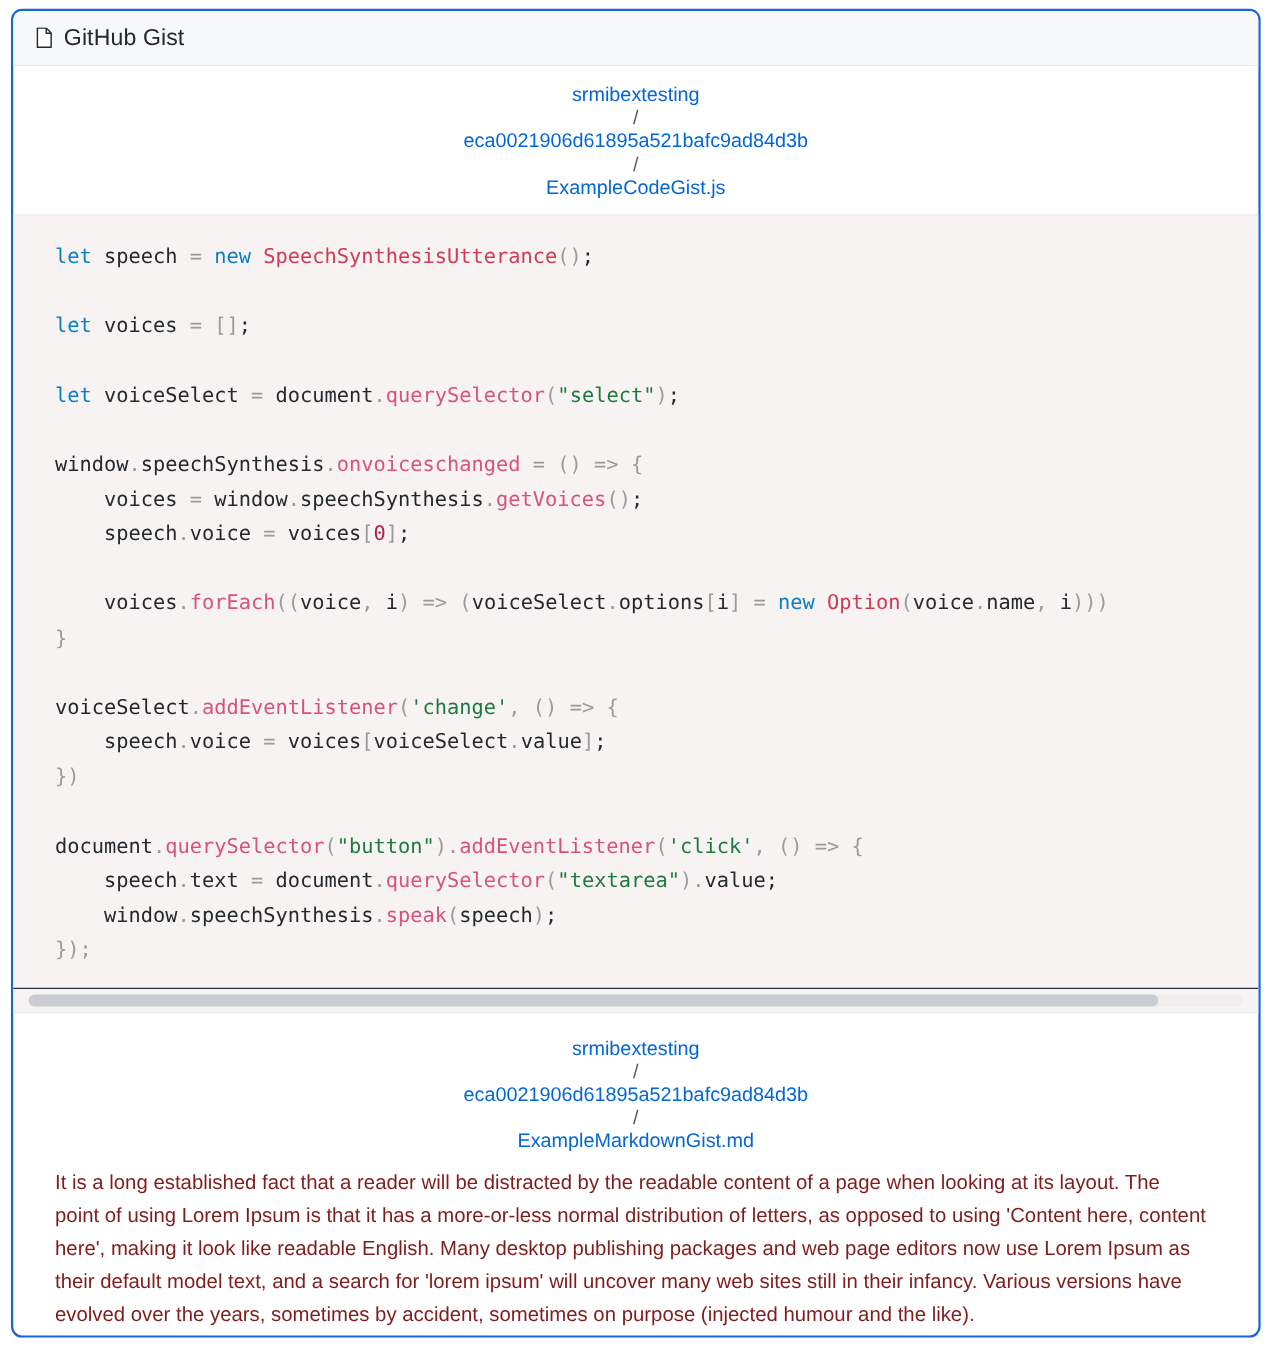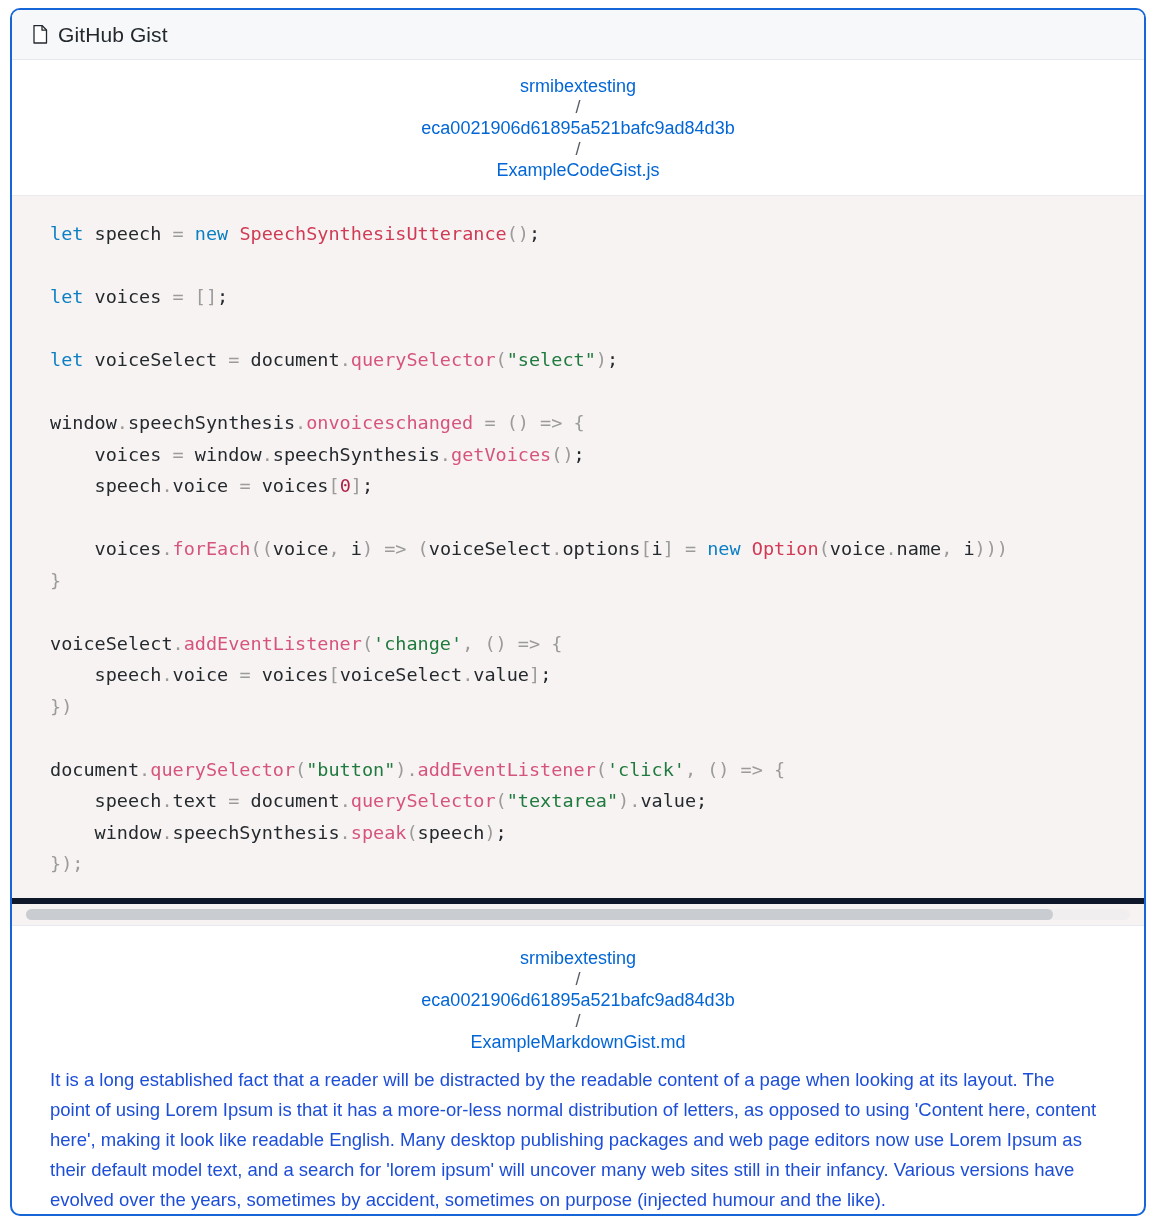--- a/index.html
+++ b/index.html
@@ -70,21 +70,21 @@
   }
   .meta-sep {
     color: #586069;
     margin: 0 13px;
   }
 
   
   .code-wrap {
     background: #f7f3f2;
     border-top: 1px solid #eceaea;
-    border-bottom: 6px solid #0f172a;
+    border-bottom: 1px solid #0f172a;
     padding: 22px 0 18px 0;
     overflow: hidden;
     position: relative;
   }
   pre.code {
     margin: 0;
     padding: 0 0 0 38px;
     font-family: "DejaVu Sans Mono", "Liberation Mono", monospace;
     font-size: 18.5px;
     line-height: 31.5px;
@@ -125,21 +125,21 @@
     width: 93%;
     background: #c9cdd1;
     border-radius: 6px;
   }
 
   
   .md-body {
     padding: 2px 46px 0 38px;
     font-size: 18.5px;
     line-height: 30px;
-    color: #1d4ed8;
+    color: #7f1d1d;
   }
   .md-body p { margin: 0; }
 
   .change-history {
     padding: 28px 38px 0 38px;
     font-size: 18px;
     color: #24292e;
     display: flex;
     align-items: center;
     cursor: pointer;

